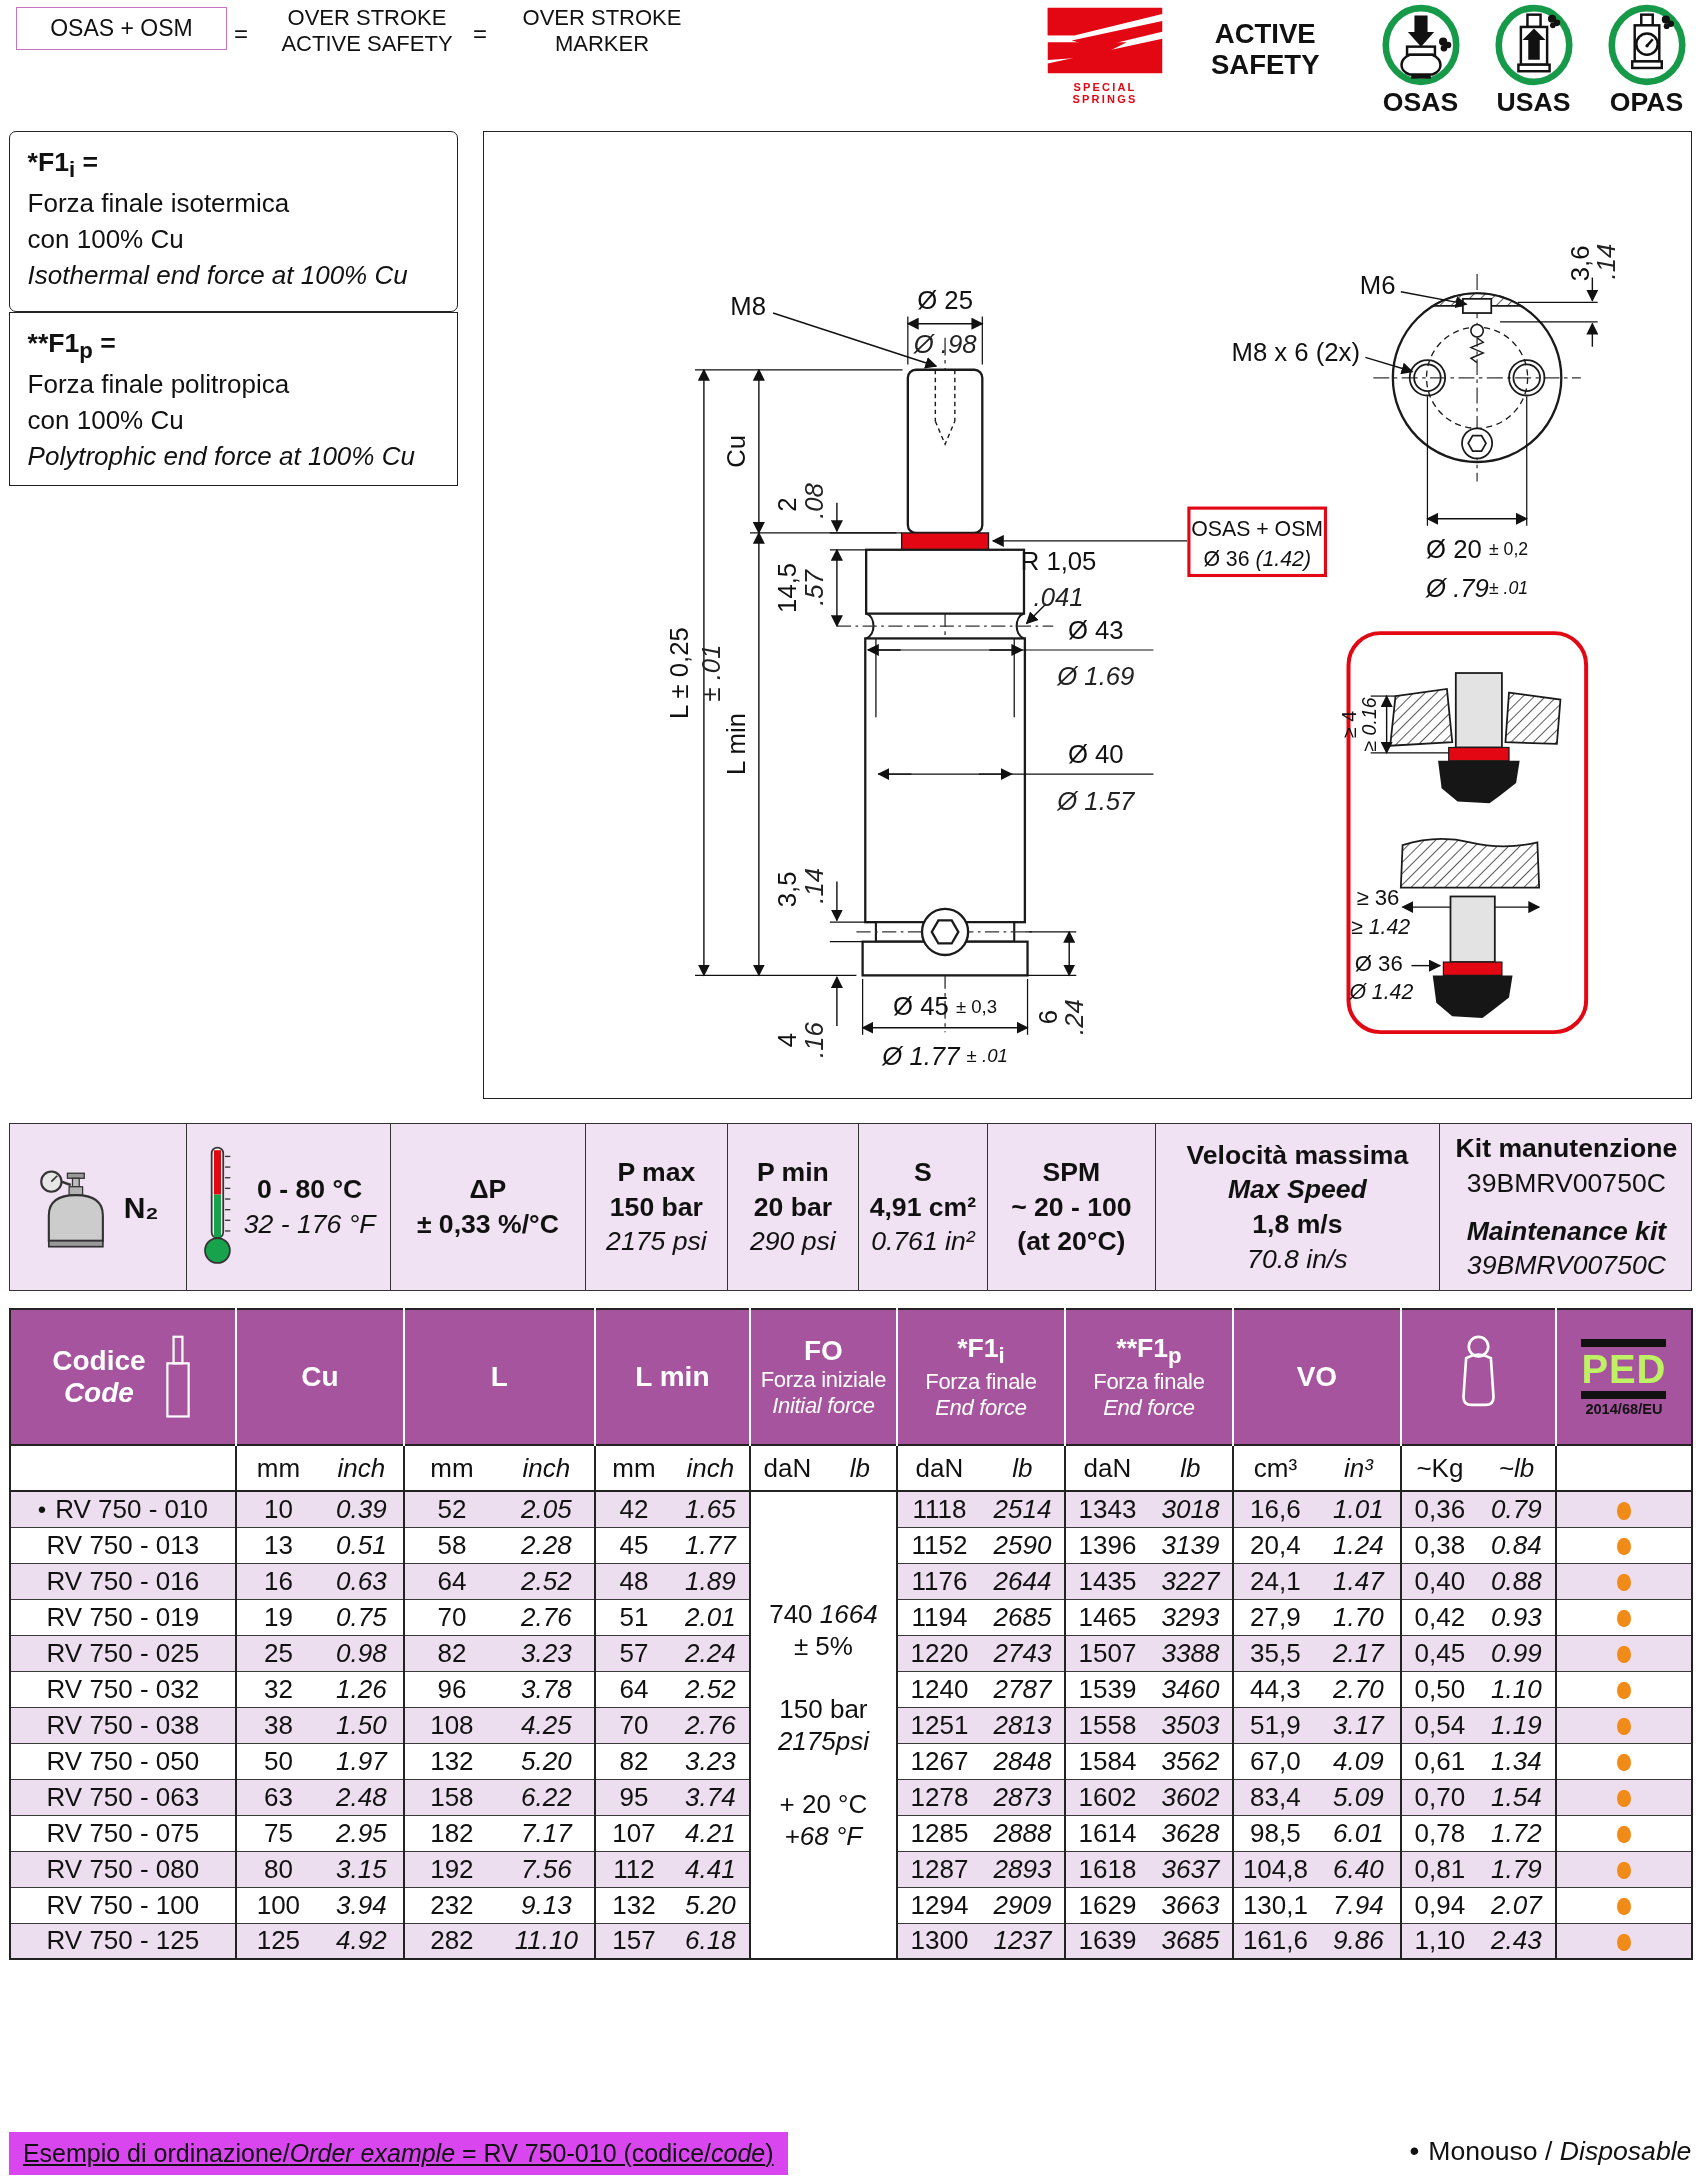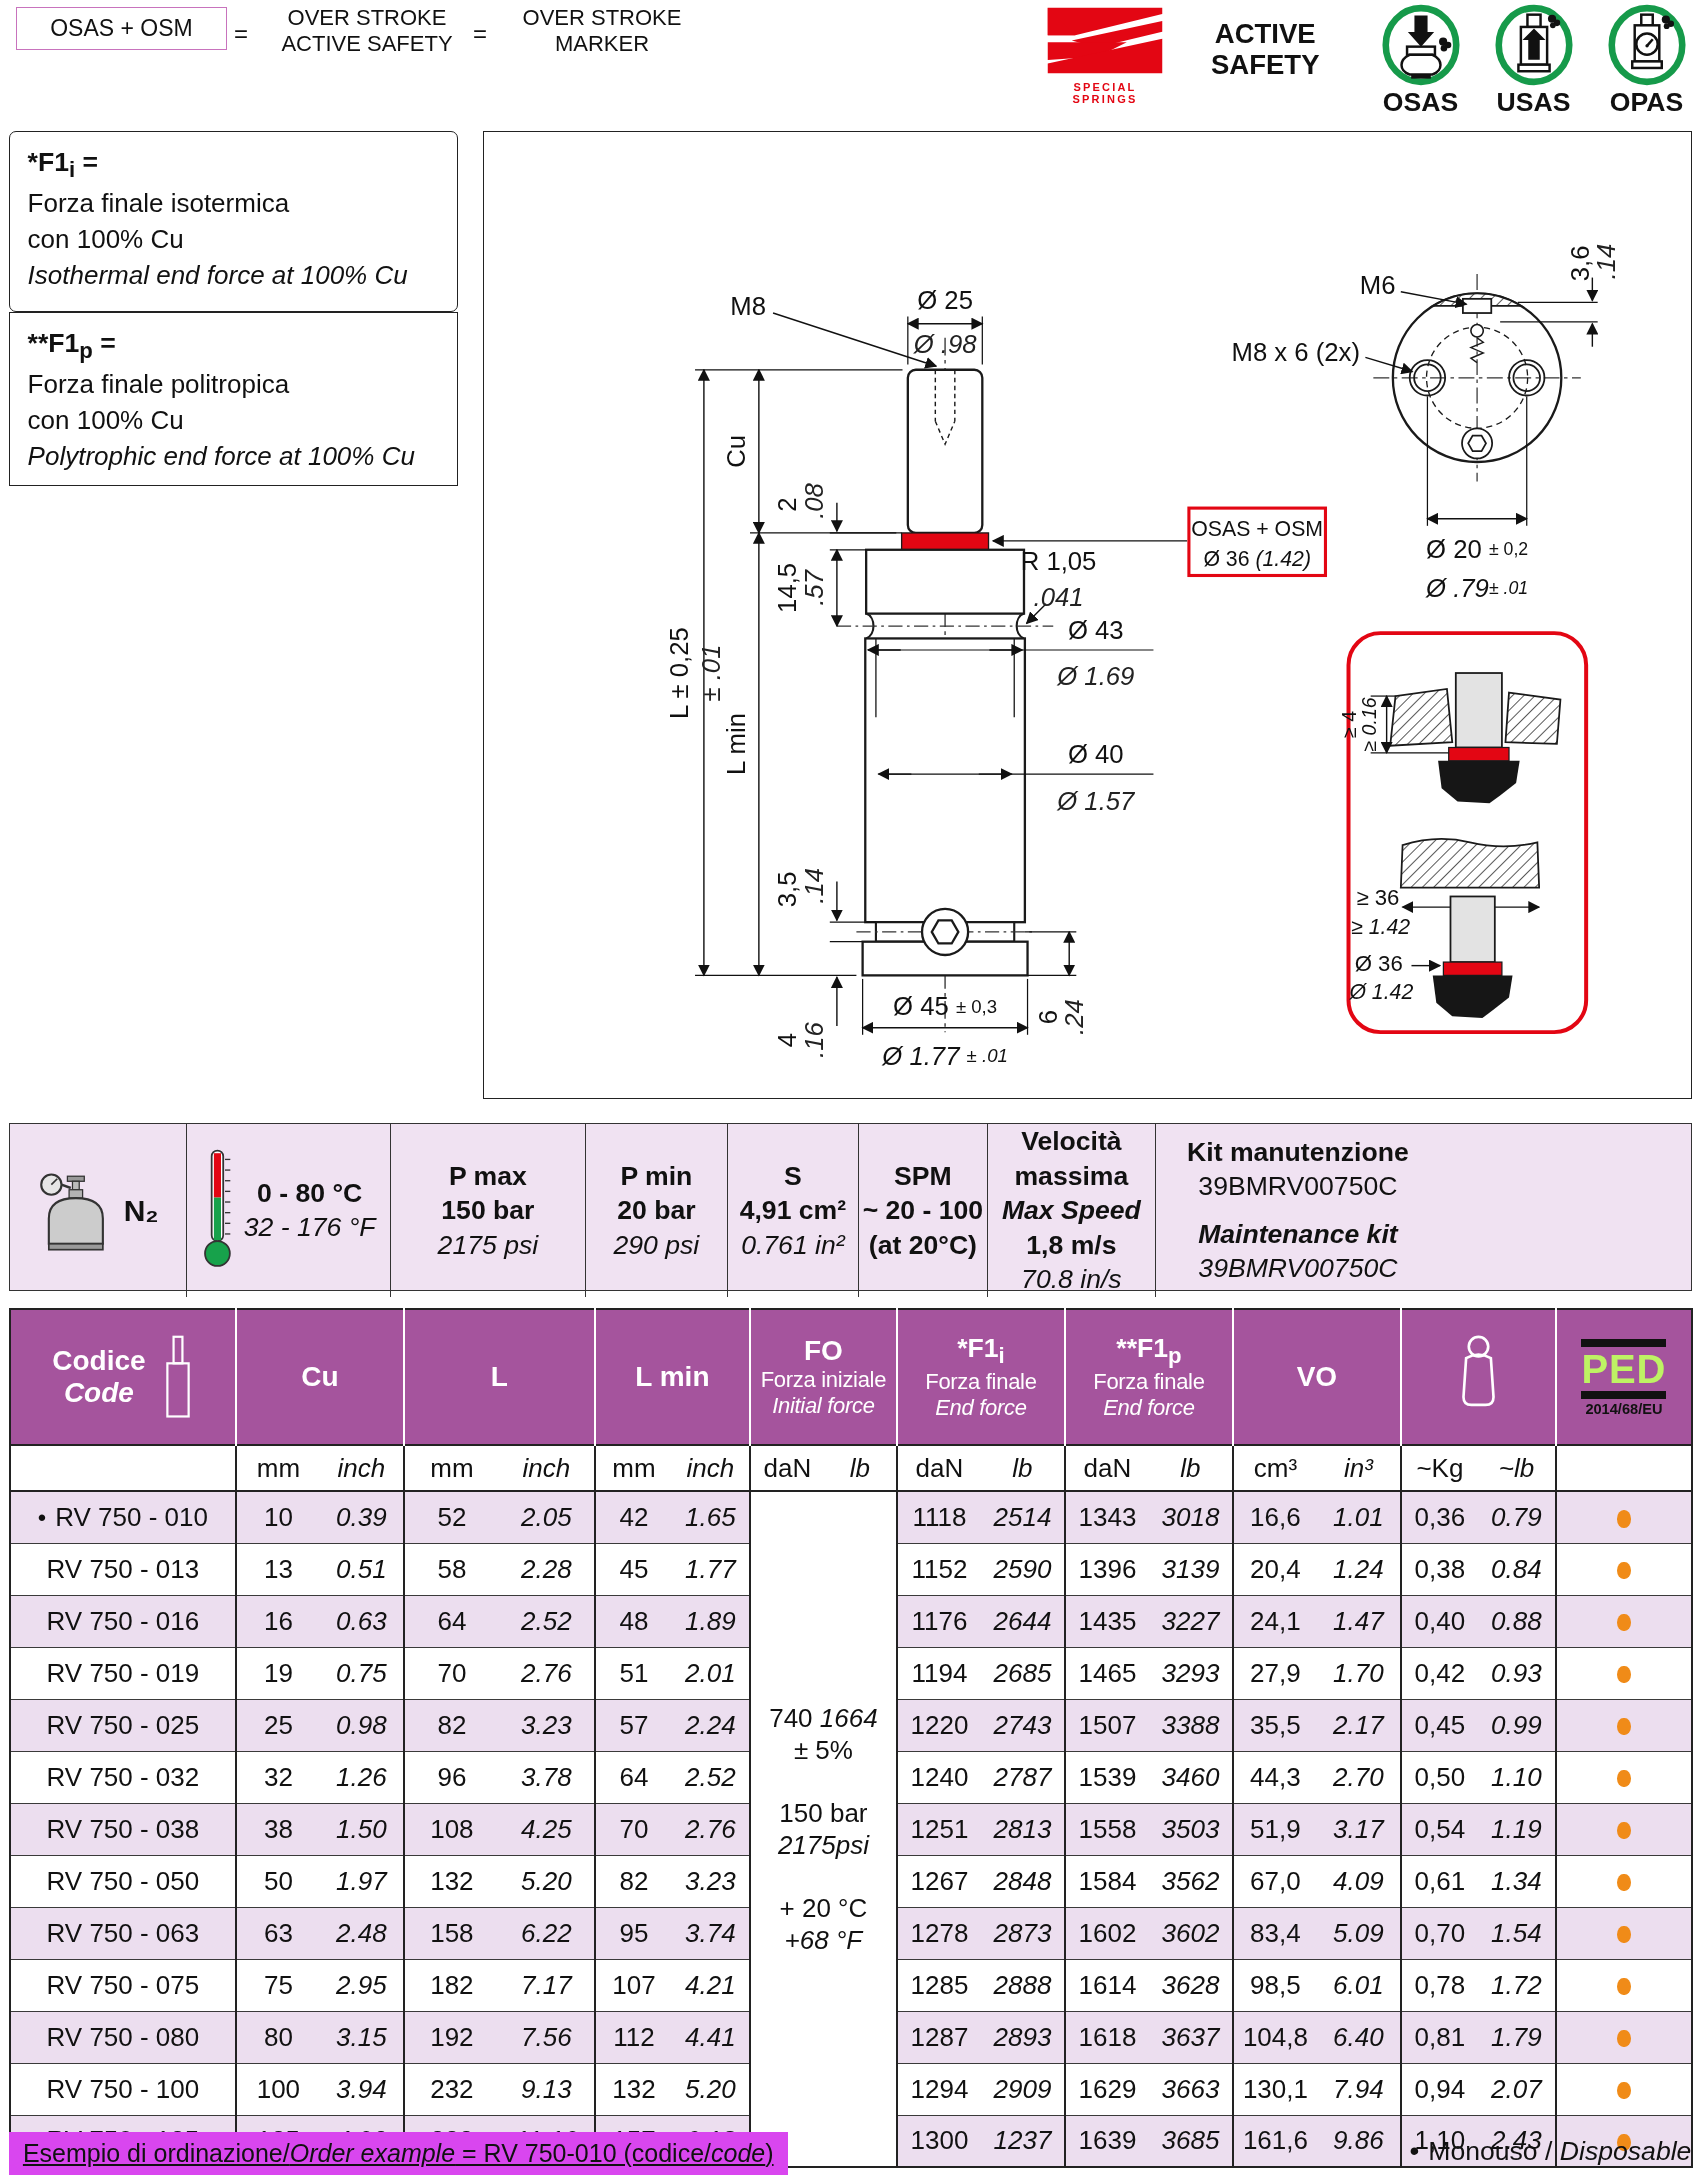--- a/index.html
+++ b/index.html
@@ -49,21 +49,21 @@
   th .h-sub{font-size:22px;font-weight:normal;letter-spacing:-0.3px;}
   th .h-sub.i{font-style:italic;}
   th.ped-th{background:#fff;border-left:2.7px solid #222;}
   .ped-bar{width:85px;height:8px;background:#111;margin:2.7px auto;}
   .ped-word{font-size:40px;font-weight:bold;color:#bef264;line-height:0.95;letter-spacing:0.9px;}
   .ped-sub{font-size:14.6px;font-weight:bold;color:#111;}
   .codice-flex{display:flex;align-items:center;justify-content:center;gap:16px;}
   tr.units{height:46px;background:#fff;}
   tr.units td{border-top:2.7px solid #222;border-bottom:2.7px solid #222;text-align:center;font-size:26px;padding:0;}
   td.gs{border-left:2.2px solid #222;}
-  .tbl tbody tr{height:52px;border-bottom:1.8px solid #3a3a3a;}
+  .tbl tbody tr{height:36px;border-bottom:1.8px solid #3a3a3a;}
   .tbl tbody td{text-align:center;padding:0;}
   .tbl tbody tr:nth-child(odd) td{background:#ecdeef;}
   .tbl tbody td.fo-cell{background:#fff !important;vertical-align:middle;border-left:2.2px solid #222;}
   .it{font-style:italic;}
   .row-bullet{margin-right:8.9px;font-size:24px;}
   .fo-cell .g{margin:30px 0;line-height:1.25;}
   .dot{display:inline-block;width:13.3px;height:17.7px;border-radius:50%;background:#f08b18;vertical-align:middle;}
   
   .order-ex{position:absolute;left:8.9px;top:2132px;background:#d946ef;padding:7px 14px;font-size:25px;text-decoration:underline;}
   .order-ex .i{font-style:italic;}
@@ -358,20 +358,24 @@
           <line x1="27" y1="62" x2="33" y2="62"></line>
             <line x1="27" y1="74" x2="33" y2="74"></line>
           <line x1="27" y1="86" x2="33" y2="86"></line>
             <line x1="27" y1="98" x2="33" y2="98"></line>
         </g>
       </svg>
       <div>
         <div class="b">0 - 80 °C</div>
         <div class="i">32 - 176 °F</div>
       </div>
+    </div>
+    <div class="spec">
+      <div class="b">ΔP</div>
+      <div class="b">± 0,33 %/°C</div>
     </div>
     <div class="spec">
       <div class="b">P max</div>
       <div class="b">150 bar</div>
       <div class="i">2175 psi</div>
     </div>
     <div class="spec">
       <div class="b">P min</div>
       <div class="b">20 bar</div>
       <div class="i">290 psi</div>

